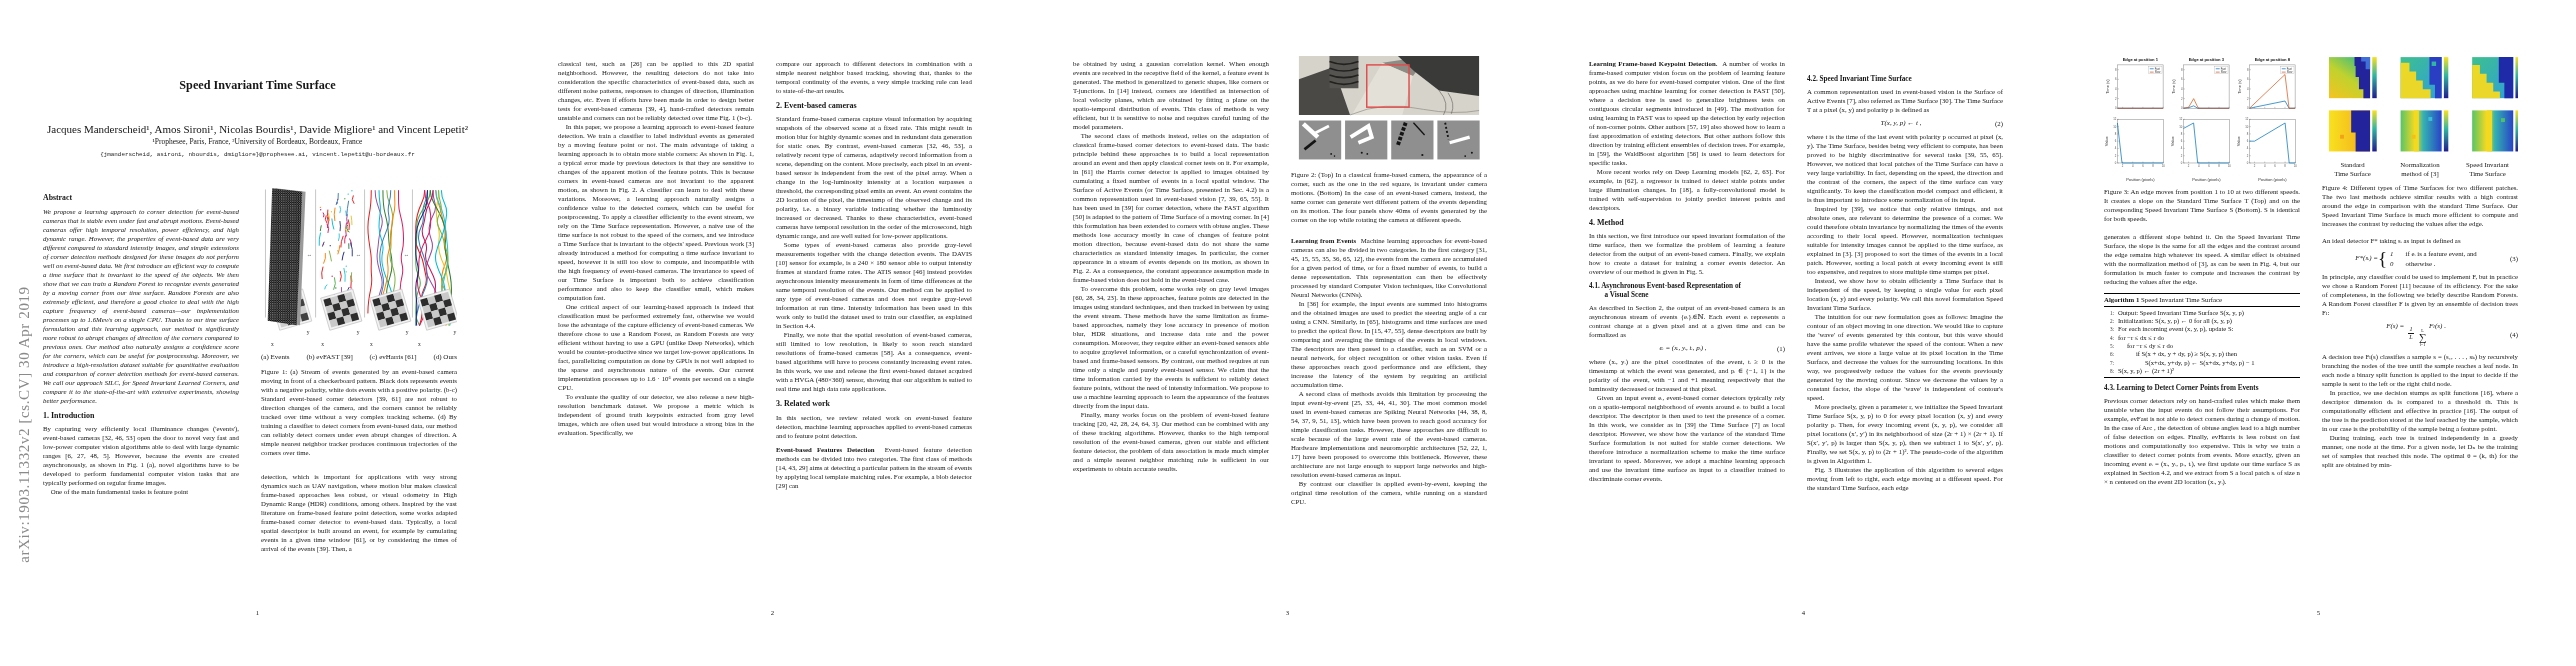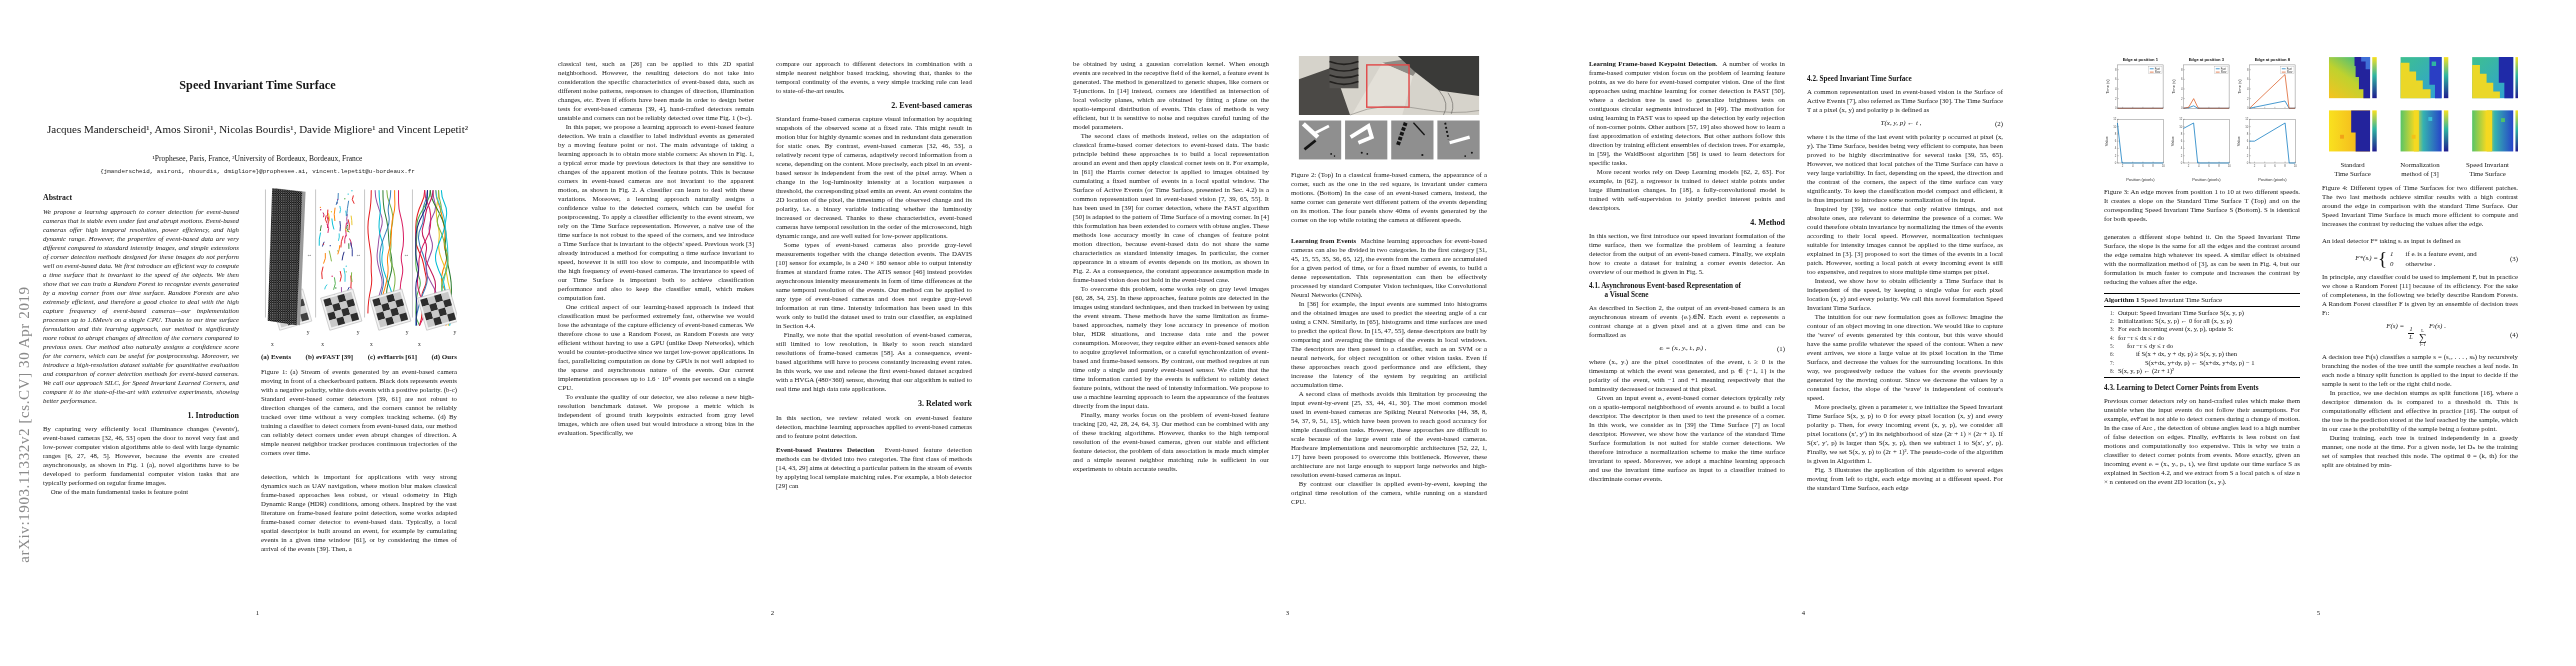--- a/index.html
+++ b/index.html
@@ -3,36 +3,36 @@
 <meta charset="utf-8">
 <style>
   html,body{margin:0;padding:0}
   body{width:2576px;height:667px;background:#ffffff;position:relative;overflow:hidden;
        font-family:"Liberation Serif","DejaVu Serif",serif;color:#161616}
   .page{position:absolute;top:0;width:515px;height:667px;background:#fff}
   .col{position:absolute;width:196px;text-align:justify;font-size:6.8px;line-height:9px}
   .c1{left:43px}.c2{left:261px}
   .para{margin:0;text-indent:7.8px}
   .noind{text-indent:0}
-  h1.sec{font-size:8px;font-weight:bold;margin:6.1px 0 3.9px;text-align:right;text-indent:0;line-height:9.4px}
+  h1.sec{font-size:8px;font-weight:bold;margin:6.1px 0 3.9px;text-align:left;text-indent:0;line-height:9.4px}
   h2.subsec{font-size:7.2px;font-weight:bold;margin:5.6px 0 3.3px;text-align:left;text-indent:0;line-height:9px}
   .runin{font-weight:bold}
   .it{}
   .titleblock{position:absolute;left:32px;width:451px;top:77px;text-align:center}
   .ptitle{font-size:12.2px;font-weight:bold;line-height:16.7px}
   .pauthors{font-size:11px;margin-top:29px}
-  .paffil{font-size:7.5px;margin-top:19px}
+  .paffil{font-size:7.5px;margin-top:2px}
   .pemails{font-family:"Liberation Mono","DejaVu Sans Mono",monospace;font-size:5.9px;margin-top:5px;color:#222}
   .watermark{position:absolute;left:-187px;top:416px;width:422px;text-align:center;color:#8a8a8a;
              font-size:15px;transform:rotate(-90deg);white-space:nowrap;letter-spacing:0.6px}
   .abshead{font-size:7.8px;font-weight:bold;text-align:left;margin:0 0 5px;text-indent:0}
   .abstract{font-style:italic;font-weight:500}
   .pagenum{position:absolute;top:609px;left:0;width:515px;text-align:center;font-size:6.7px}
   .figcap{margin-top:5px;text-indent:0}
-  .subcaps{display:flex;justify-content:space-between;font-weight:bold;font-size:7px;margin-top:1.1px}
+  .subcaps{display:flex;justify-content:space-between;font-weight:normal;font-size:7px;margin-top:1.1px}
   .fig1body{margin-top:14.5px}
   
   .eq{display:flex;align-items:center;margin:4.4px 0;text-indent:0}
   .eq .body{flex:1;text-align:center;font-style:italic;font-size:7px}
   .eq .num{font-style:normal;font-size:6.8px}
   .cases{display:inline-flex;align-items:center;text-align:left}
   .brace{font-size:19px;font-weight:400;margin-right:2.8px;font-style:normal}
   .caserows{display:grid;grid-template-columns:auto auto;column-gap:12.2px;row-gap:0.6px;font-size:6.8px}
   .frac{display:inline-flex;flex-direction:column;align-items:center;vertical-align:-3.3px;font-size:6.1px;line-height:1.15;margin:0 1.7px}
   .frac .ft{border-bottom:0.6px solid #161616;padding:0 1.7px}

